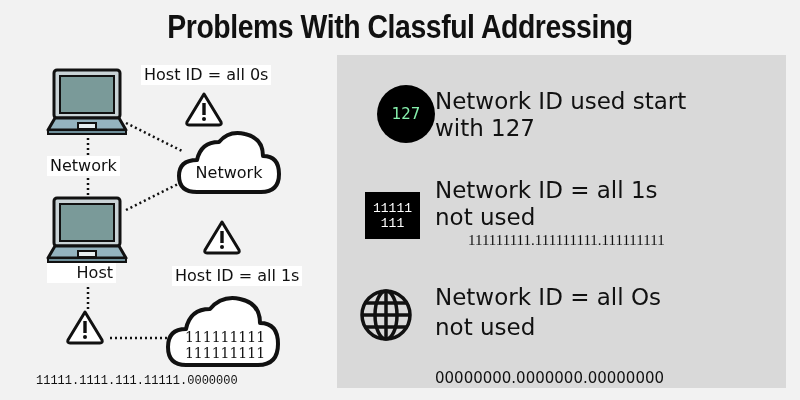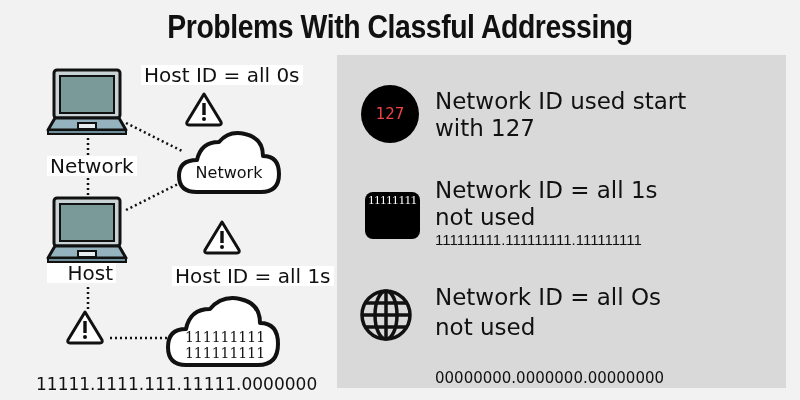--- a/index.html
+++ b/index.html
@@ -1,26 +1,26 @@
 <!DOCTYPE html>
 <html><head>
 <meta charset="utf-8">
 <style>
   html, body { margin:0; padding:0; }
   body { width:800px; height:400px; background:#f2f2f2; position:relative; overflow:hidden; font-family:"DejaVu Sans", sans-serif; color:#111; }
   .title { position:absolute; left:0; right:0; top:8px; text-align:center; font-family:"Liberation Sans", sans-serif; font-weight:bold; font-size:33px; letter-spacing:-0.5px; transform:scaleX(0.86); }
   .diagram { position:absolute; left:0; top:0; width:330px; height:400px; }
-  .lbl { position:absolute; background:#fff; font-size:20px; padding:0 3px; white-space:nowrap; line-height:20px; }
+  .lbl { position:absolute; background:#fff; font-size:16px; padding:0 3px; white-space:nowrap; line-height:20px; }
   .panel { position:absolute; left:337px; top:55px; width:449px; height:333px; background:#d9d9d9; }
   .item { position:absolute; left:0; width:449px; }
   .item .text { position:absolute; left:98px; font-size:23px; line-height:26px; white-space:nowrap; }
   .item .sub { position:absolute; left:98px; font-size:15px; white-space:nowrap; line-height:16px; }
-  .badge127 { position:absolute; left:24px; width:58px; height:58px; border-radius:50%; background:#000; color:#ef4444; font-size:15px; display:flex; align-items:center; justify-content:center; }
-  .binbox { position:absolute; left:28px; width:55px; height:47px; background:#000; color:#fff; font-family:Liberation Serif, serif; font-size:13px; line-height:15px; text-align:center; display:flex; flex-direction:row; justify-content:center;border-radius:8px; }
-  .bottom-bin { position:absolute; left:36px; top:374px; font-size:17px; white-space:nowrap; }
+  .badge127 { position:absolute; left:40px; width:58px; height:58px; border-radius:50%; background:#000; color:#86efac; font-size:15px; display:flex; align-items:center; justify-content:center; }
+  .binbox { position:absolute; left:28px; width:55px; height:47px; background:#000; color:#fff; font-family:Liberation Mono, monospace; font-size:13px; line-height:15px; text-align:center; display:flex; flex-direction:column; justify-content:center; }
+  .bottom-bin { position:absolute; left:36px; top:374px; font-size:12px; white-space:nowrap;font-family:Liberation Mono, monospace; }
 </style>
 </head>
 <body>
 
 <div class="title">Problems With Classful Addressing</div>
 
 <svg class="diagram" viewBox="0 0 330 400" width="330" height="400">
 
   <g stroke="#111" stroke-width="2.5" stroke-dasharray="2 3" fill="none">
     <line x1="88" y1="138" x2="88" y2="196"></line>
@@ -89,21 +89,21 @@
     <div class="text" style="top:60px;">with 127</div>
   </div>
 
   <div class="item" style="top:120px;">
     <div class="binbox" style="top:17px;">
       <span>11111</span>
       <span>111</span>
     </div>
     <div class="text" style="top:2px;">Network ID = all 1s</div>
     <div class="text" style="top:29px;">not used</div>
-    <div class="sub" style="top:57px;font-family:Liberation Sans, sans-serif;">111111111.111111111.111111111</div>
+    <div class="sub" style="top:57px;font-family:Liberation Serif, serif;margin-left:33px;">111111111.111111111.111111111</div>
   </div>
 
   <div class="item" style="top:225px;">
     <svg style="position:absolute;left:22px;top:8px;" width="54" height="54" viewBox="0 0 54 54">
       <g fill="none" stroke="#111" stroke-width="3.5">
         <circle cx="27" cy="27" r="24"></circle>
         <ellipse cx="27" cy="27" rx="11" ry="24"></ellipse>
         <line x1="27" y1="3" x2="27" y2="51"></line>
         <line x1="3" y1="27" x2="51" y2="27"></line>
         <line x1="7" y1="15" x2="47" y2="15"></line>

